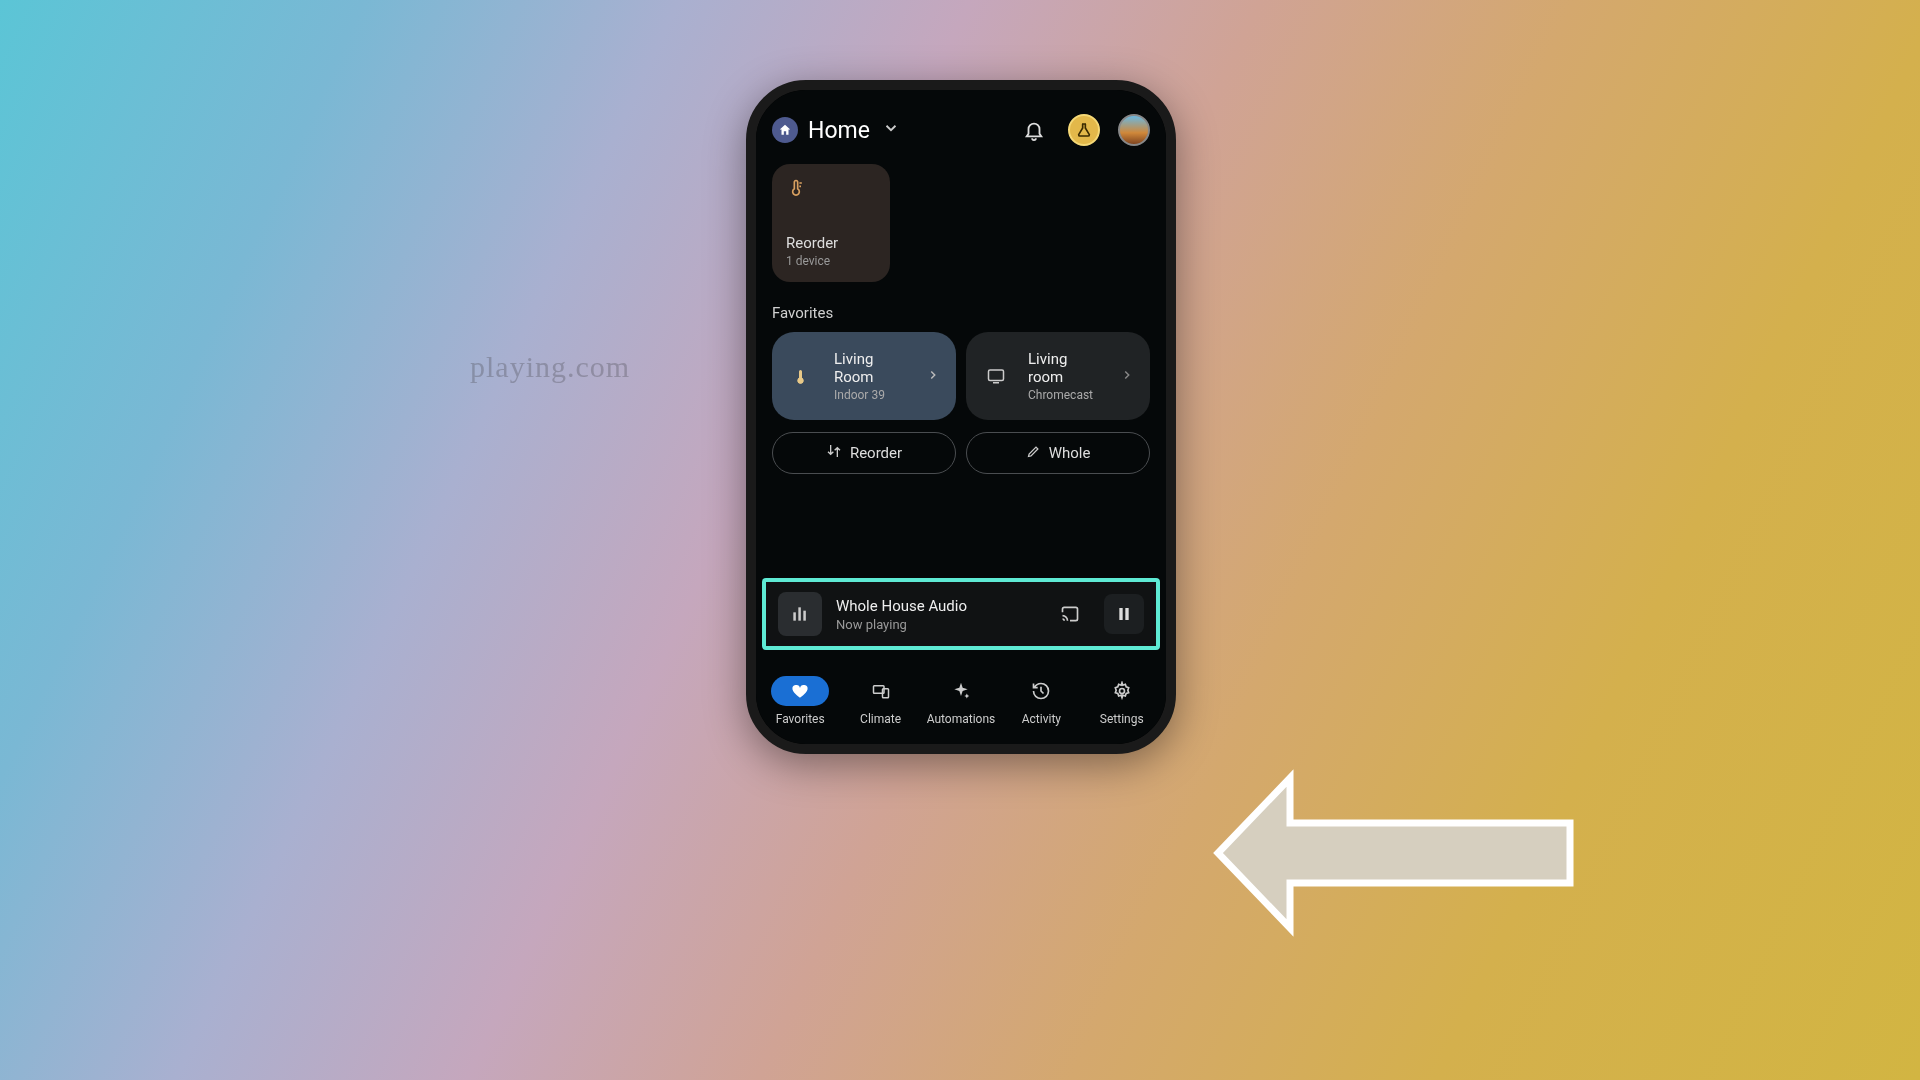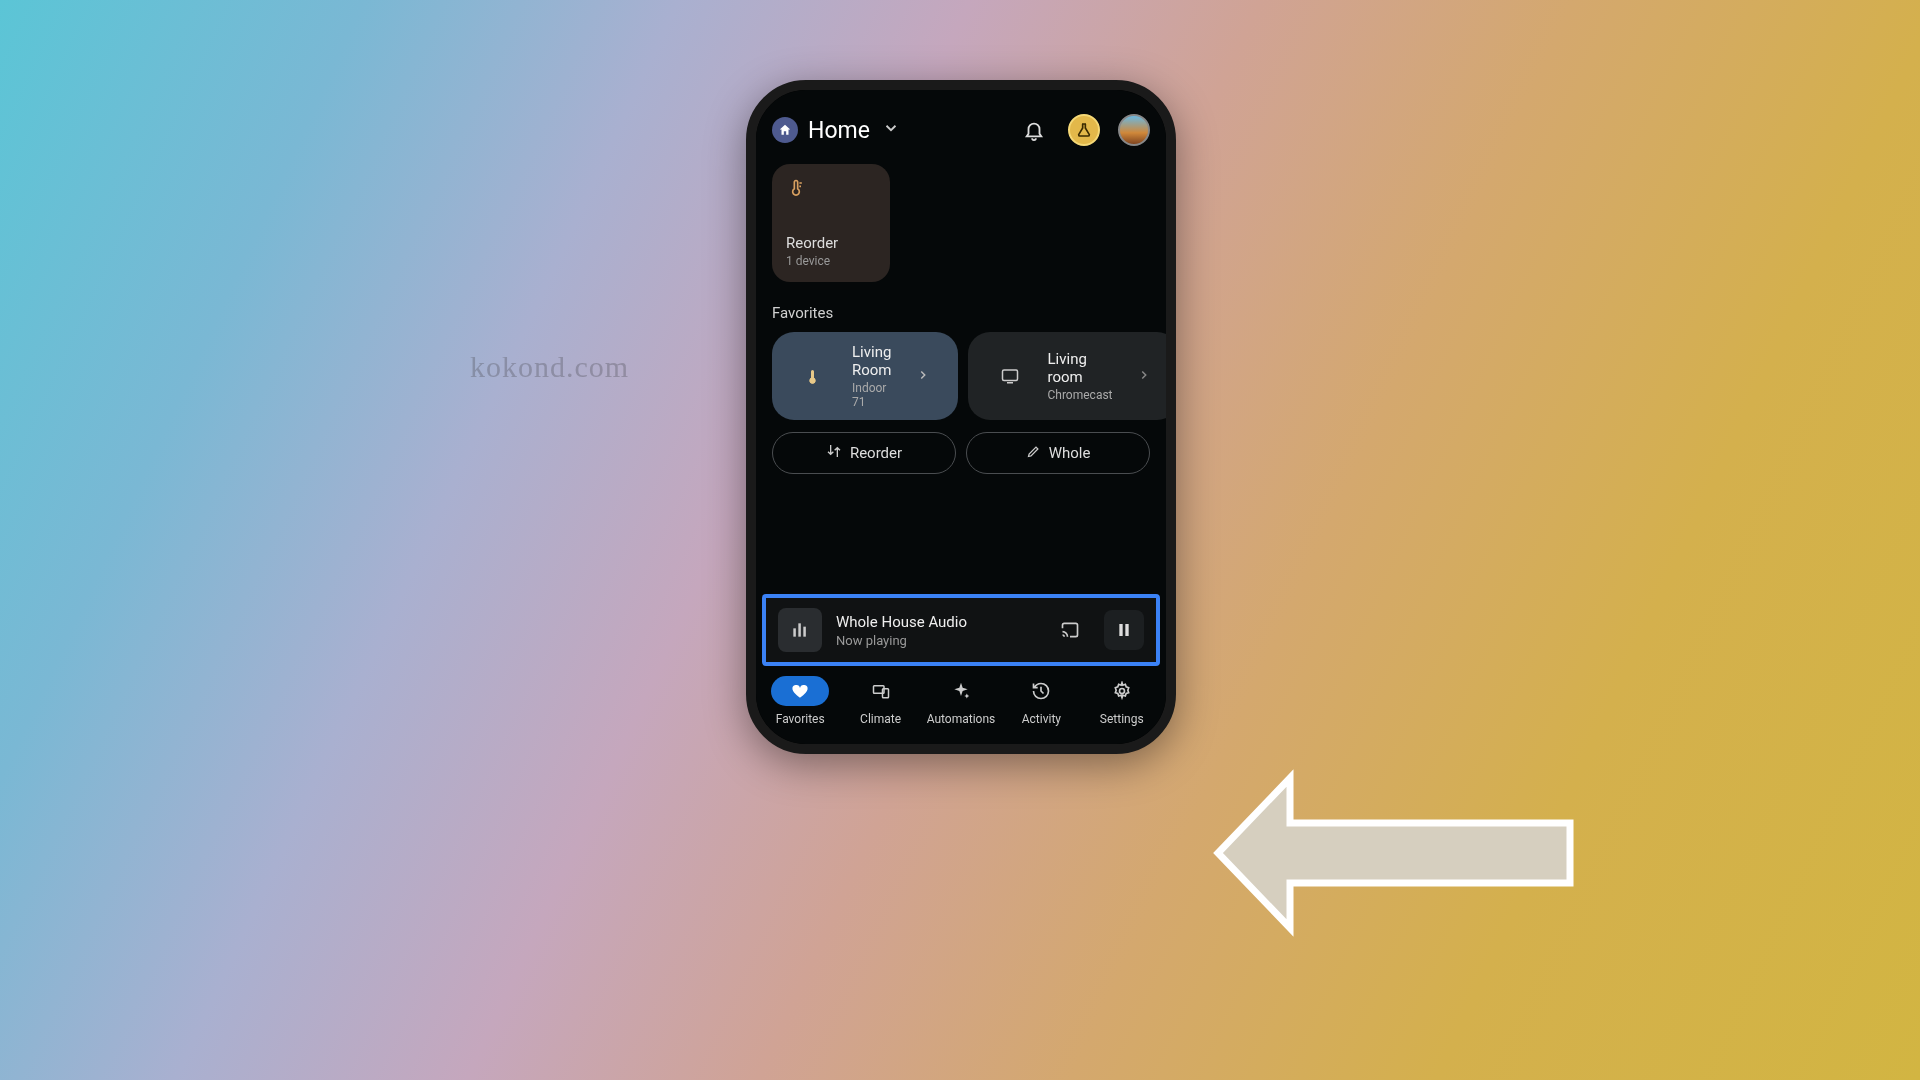--- a/index.html
+++ b/index.html
@@ -103,22 +103,22 @@
     display: flex;
     gap: 10px;
     padding: 0 16px;
   }
   .fav-card {
     flex: 1;
     height: 88px;
     border-radius: 22px;
     display: flex;
     align-items: center;
-    padding: 0 28px;
-    gap: 24px;
+    padding: 0 16px;
+    gap: 18px;
   }
   .fav-living { background: #3a4a5c; }
   .fav-chrome { background: #202325; }
   .fav-icon-wrap {
     width: 28px; height: 28px; display:flex; align-items:center; justify-content:center;
   }
   .fav-text { flex: 1; }
   .fav-title { font-size: 15px; color:#eee; }
   .fav-sub { font-size: 12px; color:#aaa; margin-top:2px;}
   
@@ -139,22 +139,22 @@
     display: flex;
     align-items: center;
     justify-content: center;
     gap: 8px;
   }
   
   .flex-fill { flex: 1; }
   
   
   .nowplaying-outer {
-    margin: 0 6px;
-    border: 4px solid #3b82f6;
+    margin: 16px 6px;
+    border: 4px solid #5eead4;
     border-radius: 4px;
   }
   .nowplaying {
     background: #101213;
     padding: 10px 12px;
     display: flex;
     align-items: center;
     gap: 14px;
   }
   .np-art {
@@ -193,21 +193,21 @@
     left: 1200px;
     top: 768px;
     pointer-events: none;
   }
 </style>
 </head>
 <body>
 
 <div class="background">
 
-  <div class="watermark">kokond.com</div>
+  <div class="watermark">playing.com</div>
 
   <div class="phone">
     <div class="screen">
 
       <div class="app-header">
         <div class="home-pill">
           <svg width="14" height="14" viewBox="0 0 24 24" fill="#fff">
               <path d="M12 3l9 8h-3v9h-4v-6h-4v6H6v-9H3z"></path>
             </svg>
         </div>
@@ -249,21 +249,21 @@
       <div class="fav-row">
         <div class="fav-card fav-living">
           <div class="fav-icon-wrap">
             <svg width="18" height="22" viewBox="0 0 24 24" fill="none" stroke="#e8c988" stroke-width="2">
                 <path d="M12 15V6a2 2 0 10-4 0v9a4 4 0 104 0z" fill="#e8c988" stroke="none"></path>
                 <circle cx="10" cy="18" r="3" fill="#e8c988"></circle>
               </svg>
           </div>
           <div class="fav-text">
             <div class="fav-title">Living Room</div>
-            <div class="fav-sub">Indoor 71</div>
+            <div class="fav-sub">Indoor 39</div>
           </div>
           <span>
             <svg width="14" height="14" viewBox="0 0 24 24" fill="none" stroke="#bbb" stroke-width="2.5">
                 <path d="M9 6l6 6-6 6"></path>
               </svg>
           </span>
         </div>
         <div class="fav-card fav-chrome">
           <div class="fav-icon-wrap">
             <svg width="22" height="18" viewBox="0 0 24 24" fill="none" stroke="#ccc" stroke-width="2">

